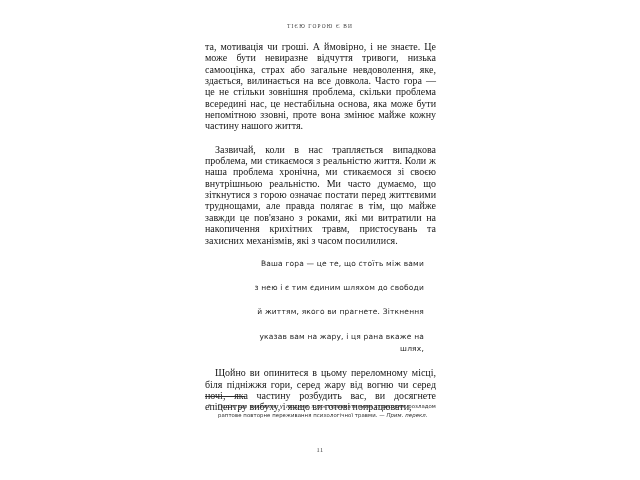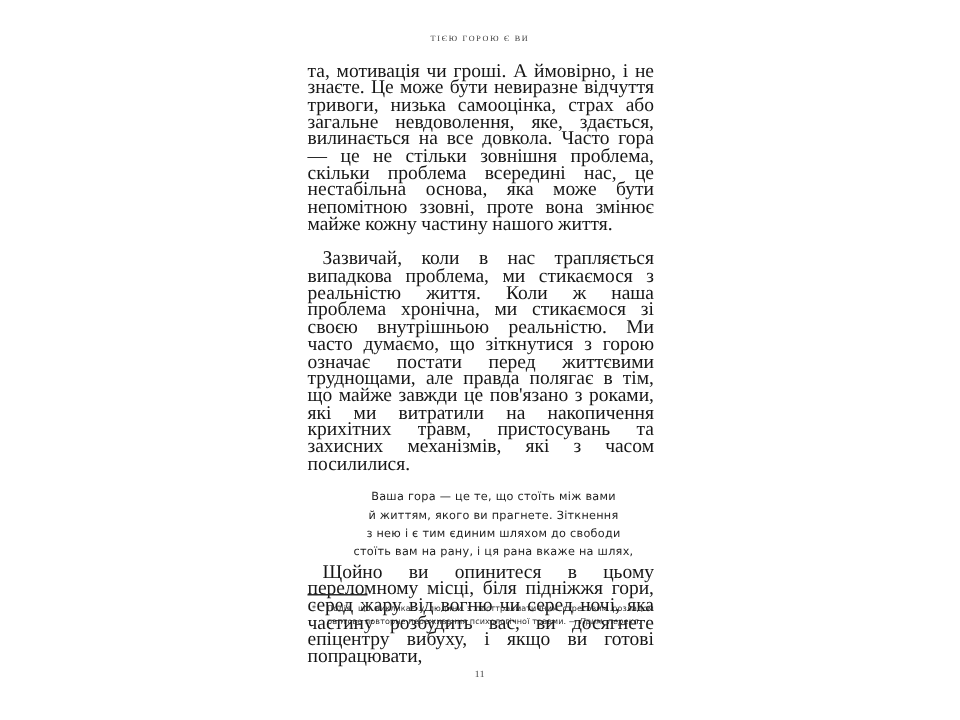--- a/index.html
+++ b/index.html
@@ -42,21 +42,21 @@
   
   .column {
     position: absolute;
     left: 205px;
     top: 41px;
     width: 231px;
   }
 
   p.body-text {
     margin: 0;
-    font-size: 13px;
+    font-size: 10px;
     line-height: 11.35px;
     text-align: justify;
     text-justify: inter-word;
     text-indent: 10px;
     color: #171717;
     hyphens: manual;
     word-spacing: -0.15px;
   }
   p.body-text.first {
     text-indent: 0;
@@ -64,27 +64,27 @@
   p.body-text + p.body-text {
     margin-top: 12px;
   }
 
   
   .quote {
     margin: 11.5px 0 0 17px;
     width: 214px;
   }
   .quote p {
-    margin: 0;
+    margin: 12px;
     font-family: "DejaVu Sans", "Liberation Sans", sans-serif;
     font-size: 7.5px;
     line-height: 12.3px;
     letter-spacing: 0.18px;
     color: #1d1d1d;
-    text-align: center;
+    text-align: right;
   }
 
   .after-quote {
     margin-top: 12px;
   }
 
   
   .footnote {
     position: absolute;
     left: 205px;
@@ -145,23 +145,23 @@
   <div class="running-head">Тією горою є ви</div>
 
   <div class="column">
 
     <p class="body-text first">та, мотивація чи гроші. А ймовірно, і не знаєте. Це може бути невиразне відчуття тривоги, низька самооцінка, страх або загальне невдоволення, яке, здається, вилинається на все довкола. Часто гора — це не стільки зовнішня проблема, скільки проблема всередині нас, це нестабільна основа, яка може бути непомітною ззовні, проте вона змінює майже кожну частину нашого життя.</p>
 
     <p class="body-text">Зазвичай, коли в нас трапляється випадкова проблема, ми стикаємося з реальністю життя. Коли ж наша проблема хронічна, ми стикаємося зі своєю внутрішньою реальністю. Ми часто думаємо, що зіткнутися з горою означає постати перед життєвими труднощами, але правда полягає в тім, що майже завжди це пов'язано з роками, які ми витратили на накопичення крихітних травм, пристосувань та захисних механізмів, які з часом посилилися.</p>
 
     <blockquote class="quote">
       <p>Ваша гора — це те, що стоїть між вами</p>
+      <p>з нею і є тим єдиним шляхом до свободи</p>
       <p>й життям, якого ви прагнете. Зіткнення</p>
-      <p>з нею і є тим єдиним шляхом до свободи</p>
-      <p>стоїть вам на рану, і ця рана вкаже на шлях,</p>
+      <p>указав вам на жару, і ця рана вкаже на шлях,</p>
     </blockquote>
 
     <p class="body-text after-quote">Щойно ви опинитеся в цьому переломному місці, біля підніжжя гори, серед жару від вогню чи серед ночі, яка частину розбудить вас, ви досягнете епіцентру вибуху, і якщо ви готові попрацювати,</p>
 
   </div>
 
   <div class="footnote">
     <div class="footnote-rule"></div>
     <div class="footnote-body">
       <span class="footnote-marker">*</span>

